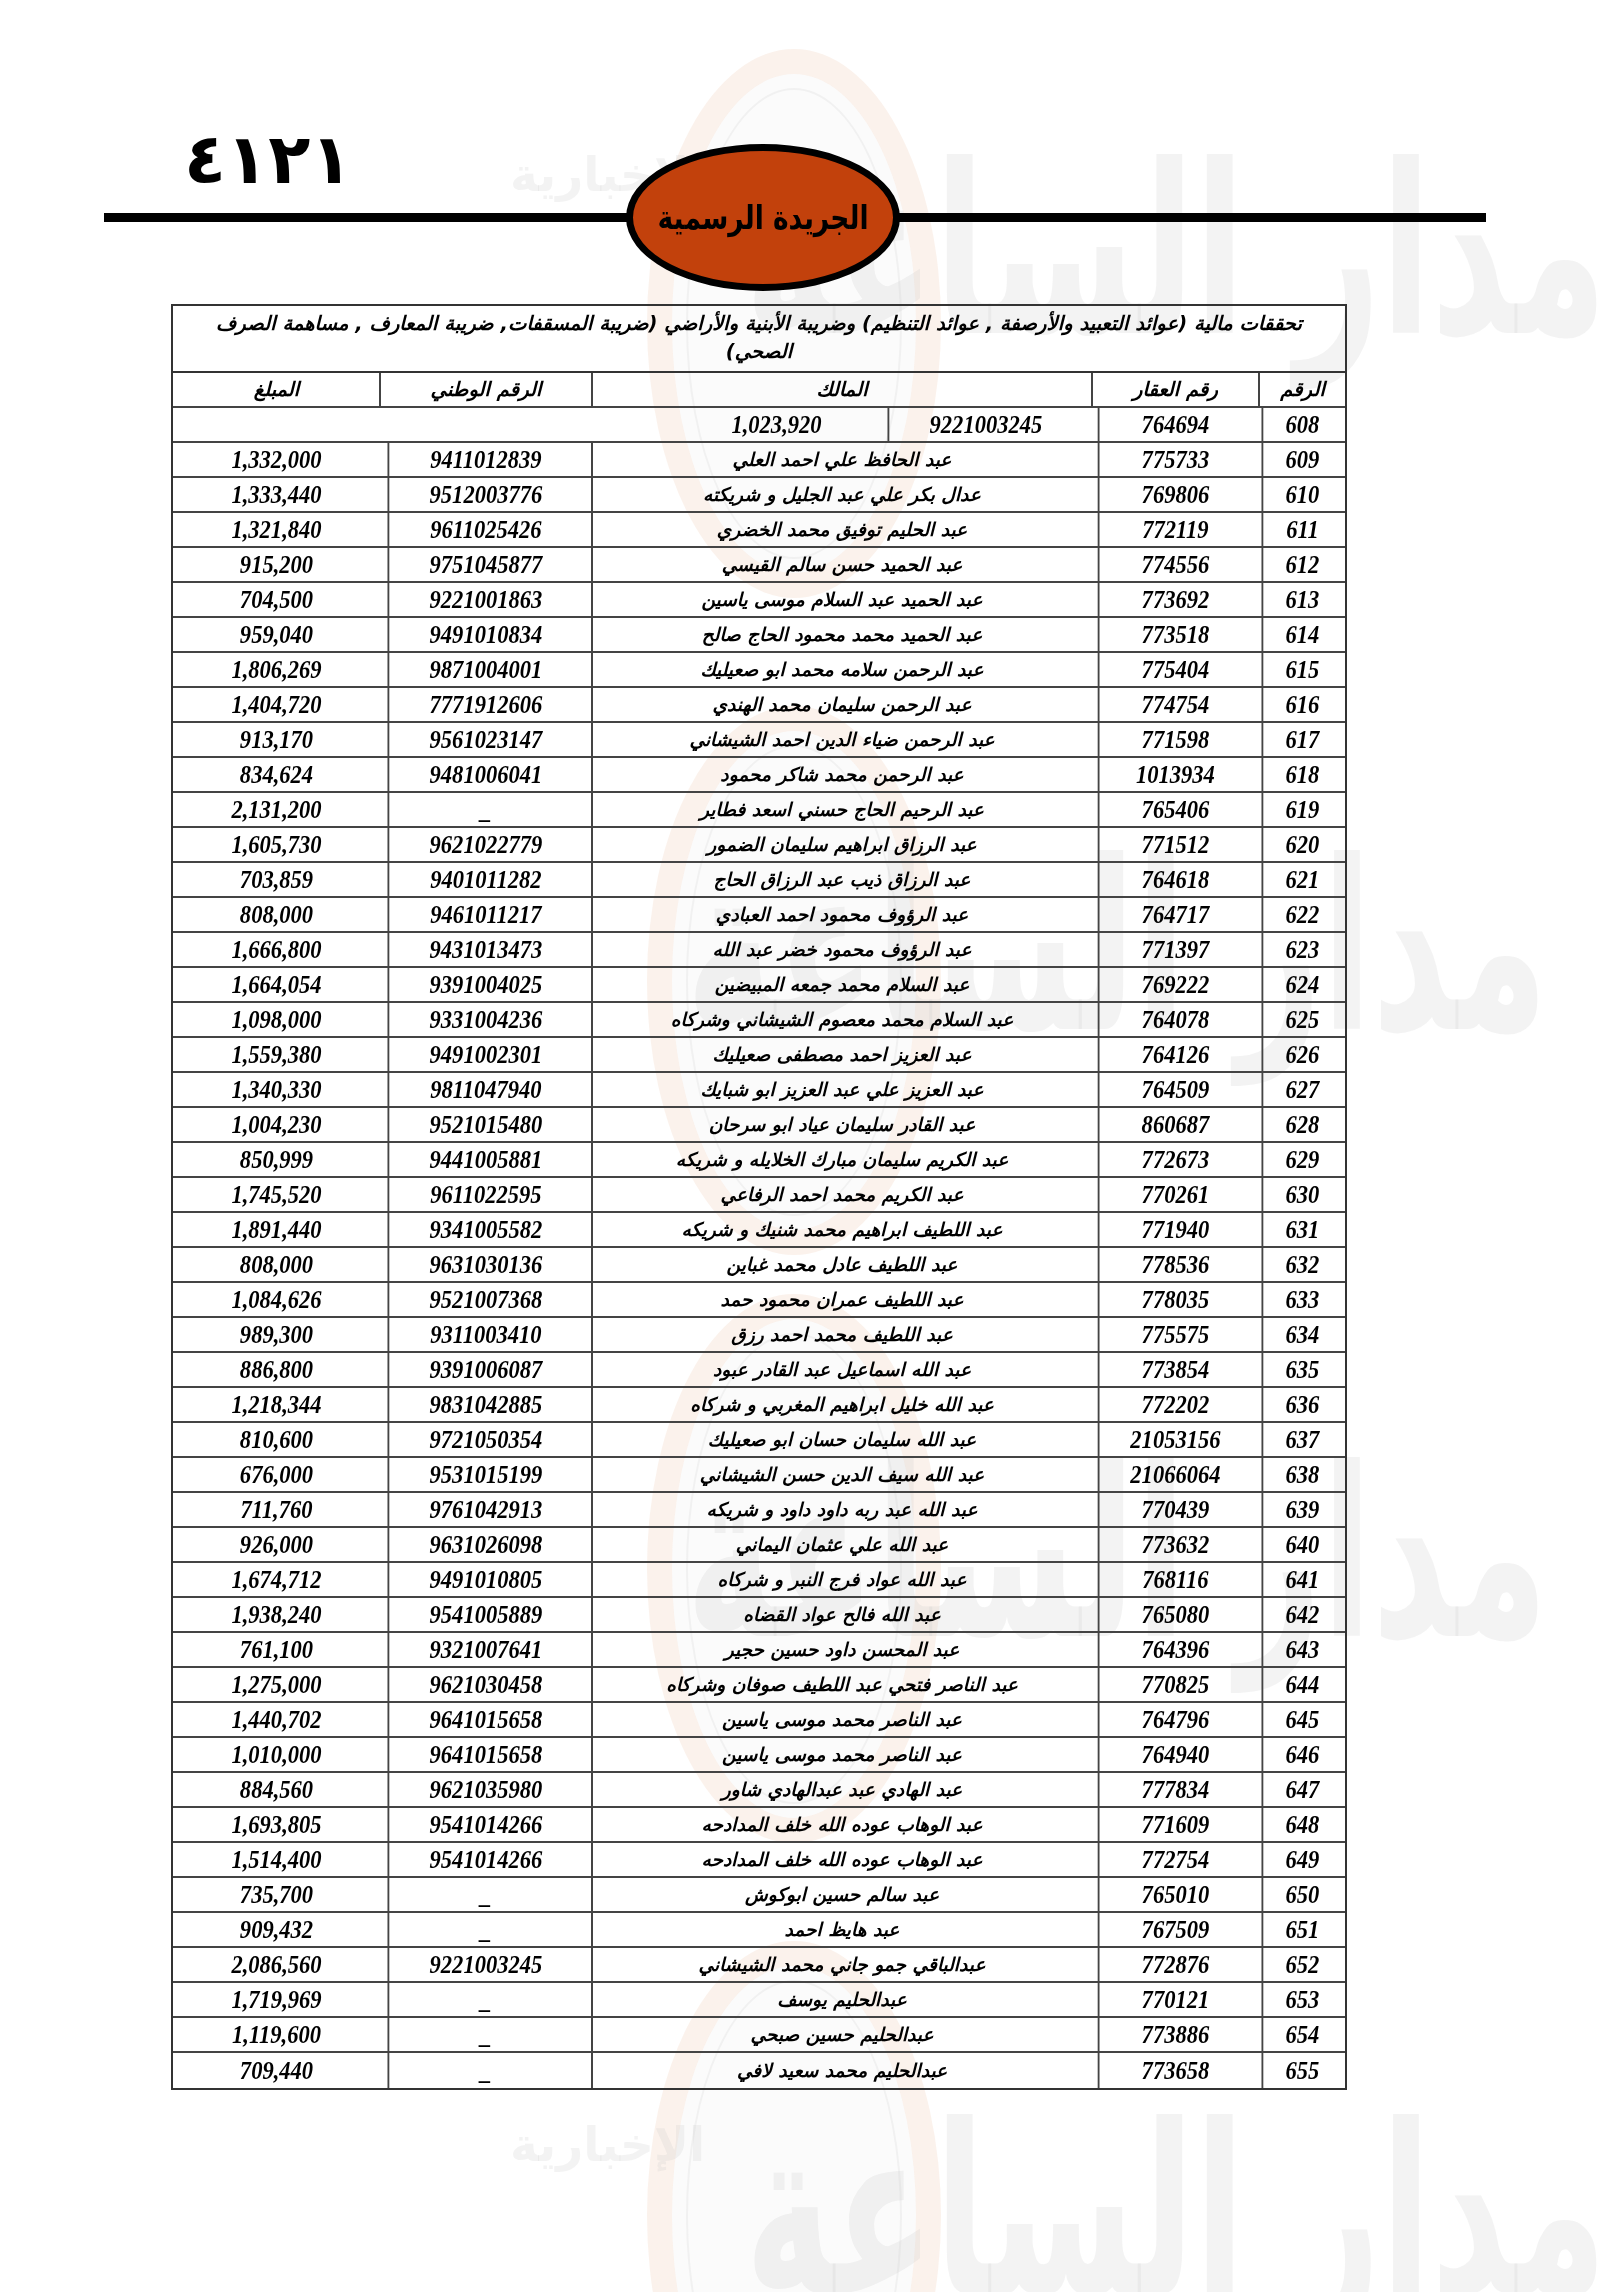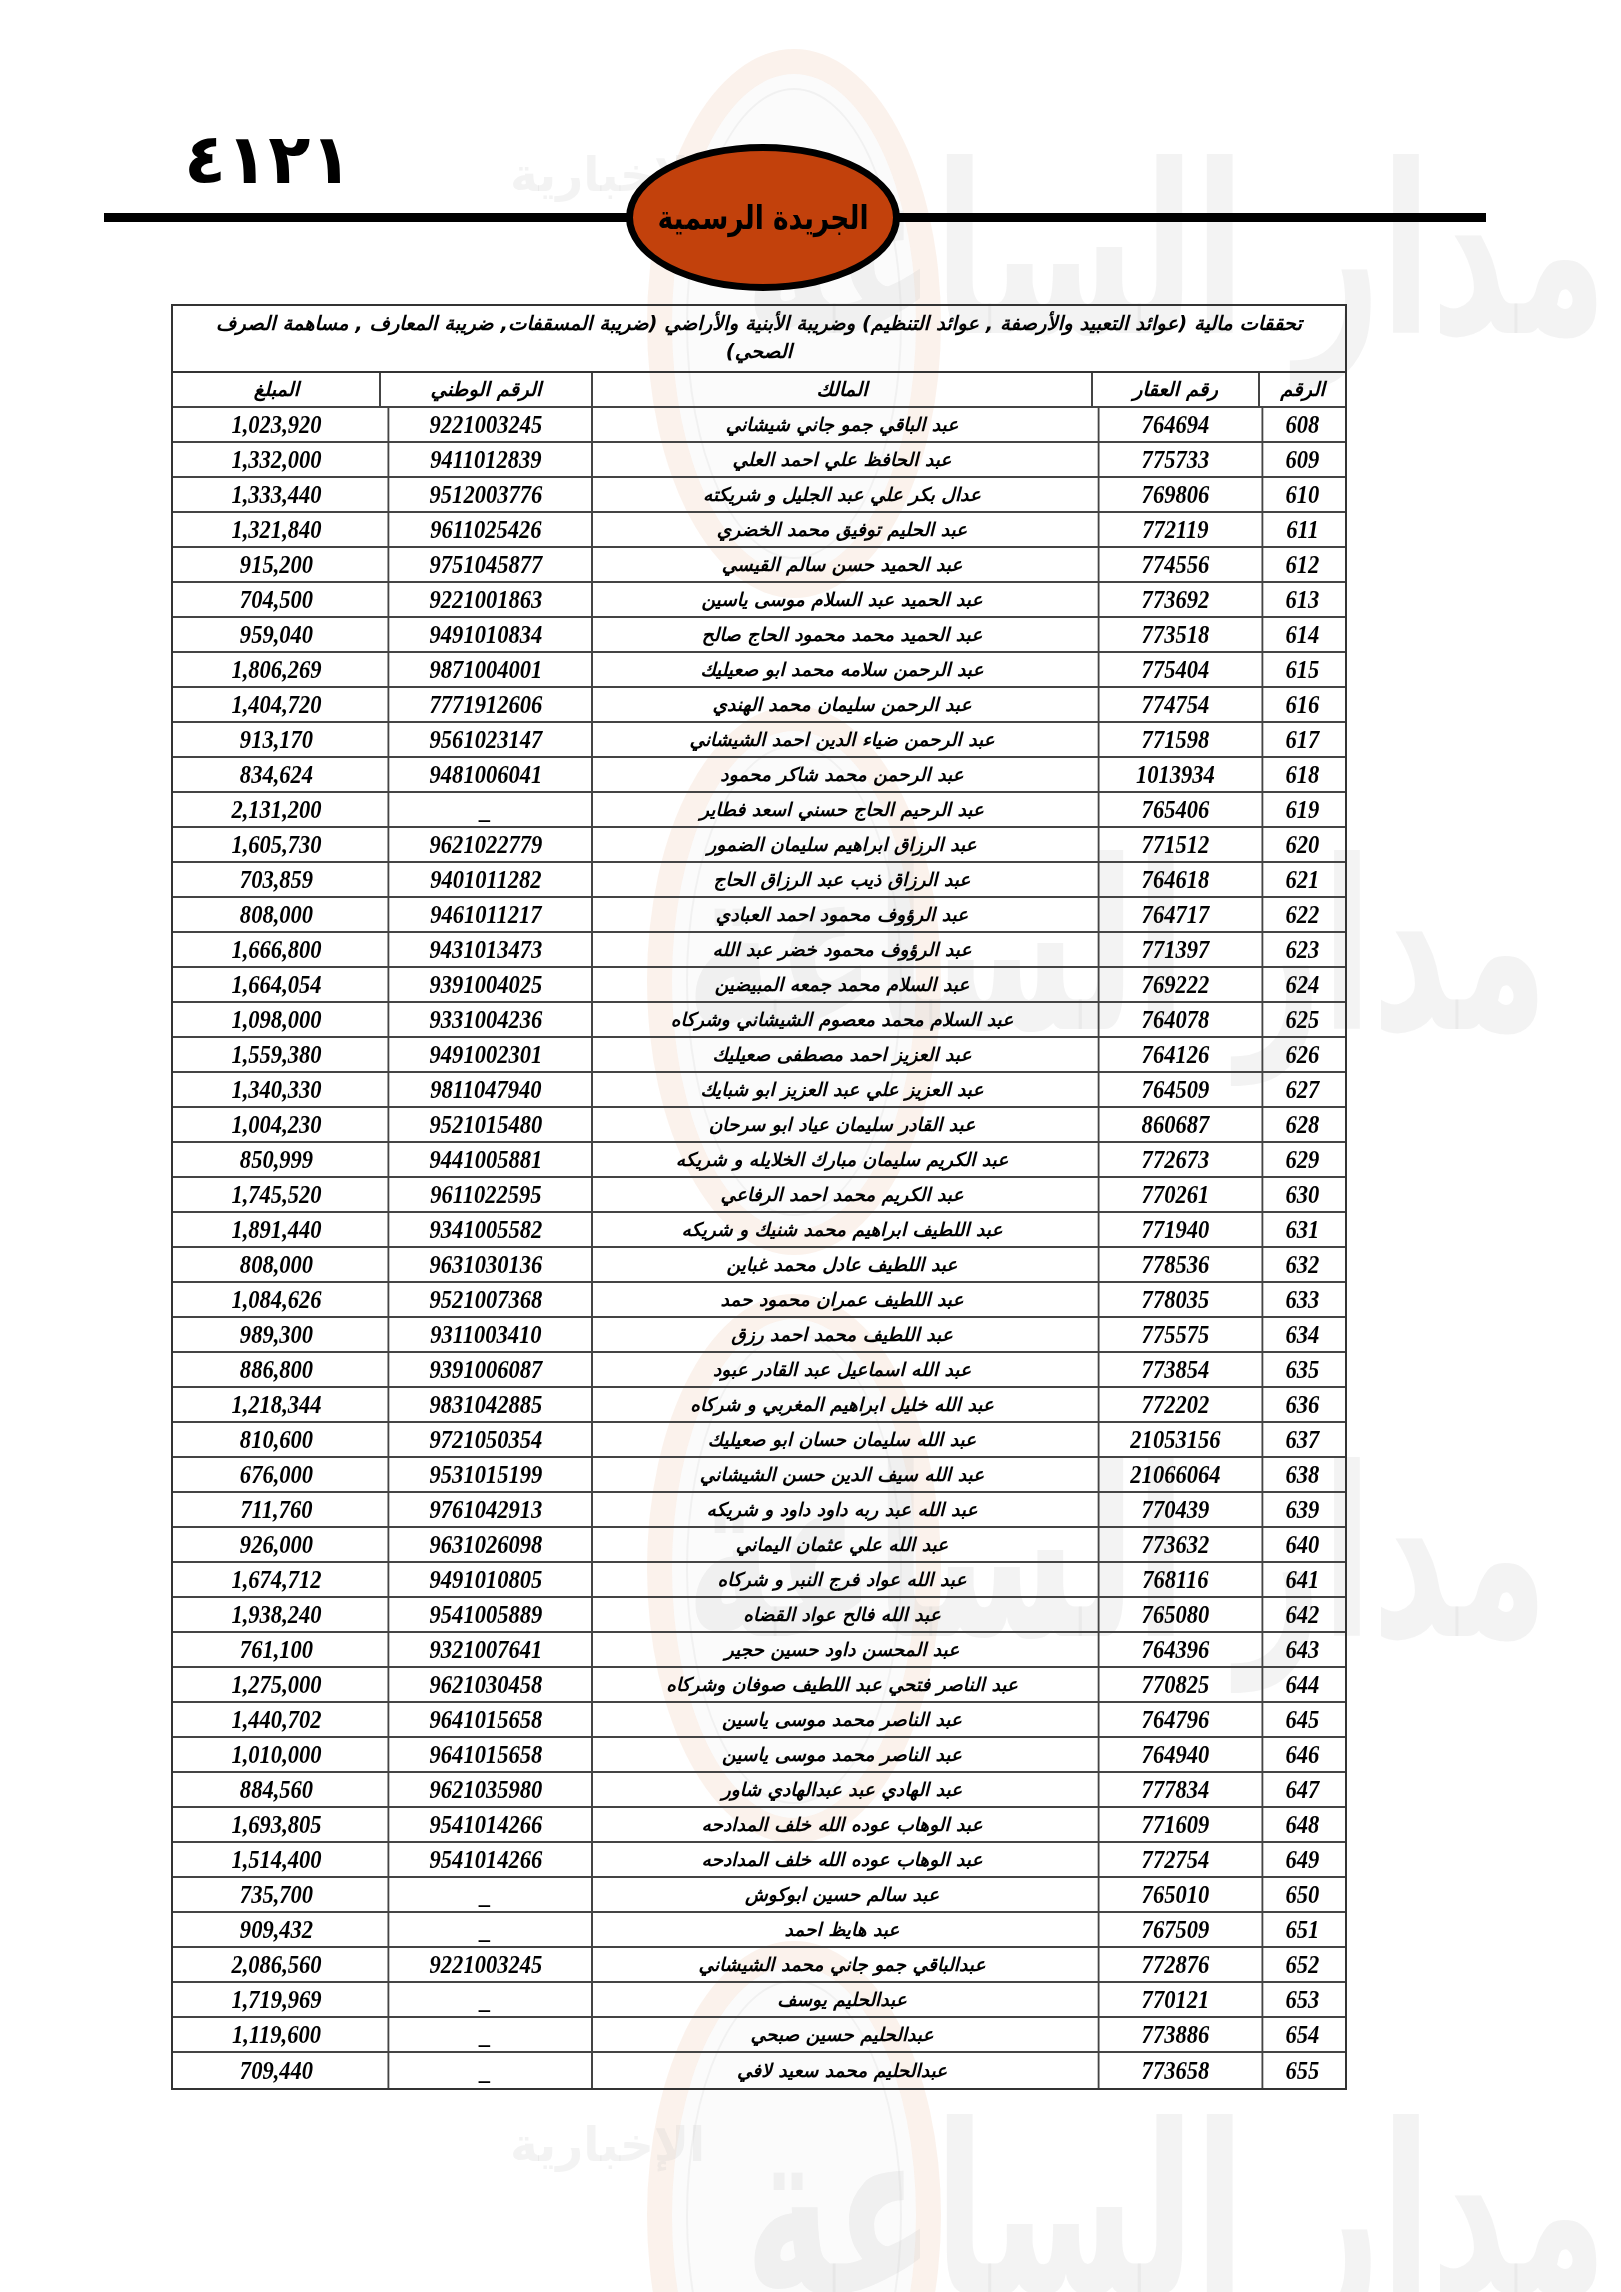--- a/index.html
+++ b/index.html
@@ -115,21 +115,20 @@
     <div class="cell c-no">الرقم</div>
     <div class="cell c-prop">رقم العقار</div>
     <div class="cell c-owner">المالك</div>
     <div class="cell c-nid">الرقم الوطني</div>
     <div class="cell c-amt">المبلغ</div>
   </div>
   <div id="table-body">
       <div class="row data">
         <div class="cell c-no num">608</div>
         <div class="cell c-prop num">764694</div>
-        <div class="cell c-owner">عبد الباقي جمو جاني شيشاني</div>
         <div class="cell c-nid num">9221003245</div>
         <div class="cell c-amt num">1,023,920</div>
       </div>
       <div class="row data">
         <div class="cell c-no num">609</div>
         <div class="cell c-prop num">775733</div>
         <div class="cell c-owner">عبد الحافظ علي احمد العلي</div>
         <div class="cell c-nid num">9411012839</div>
         <div class="cell c-amt num">1,332,000</div>
       </div>

